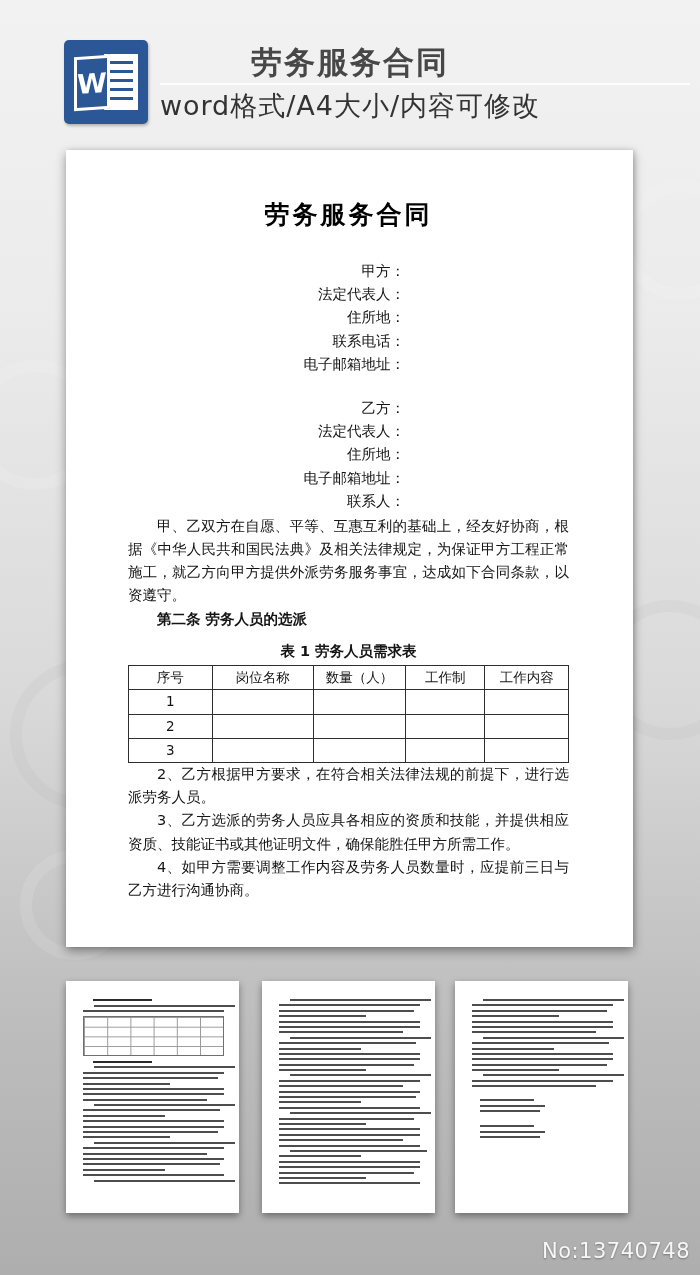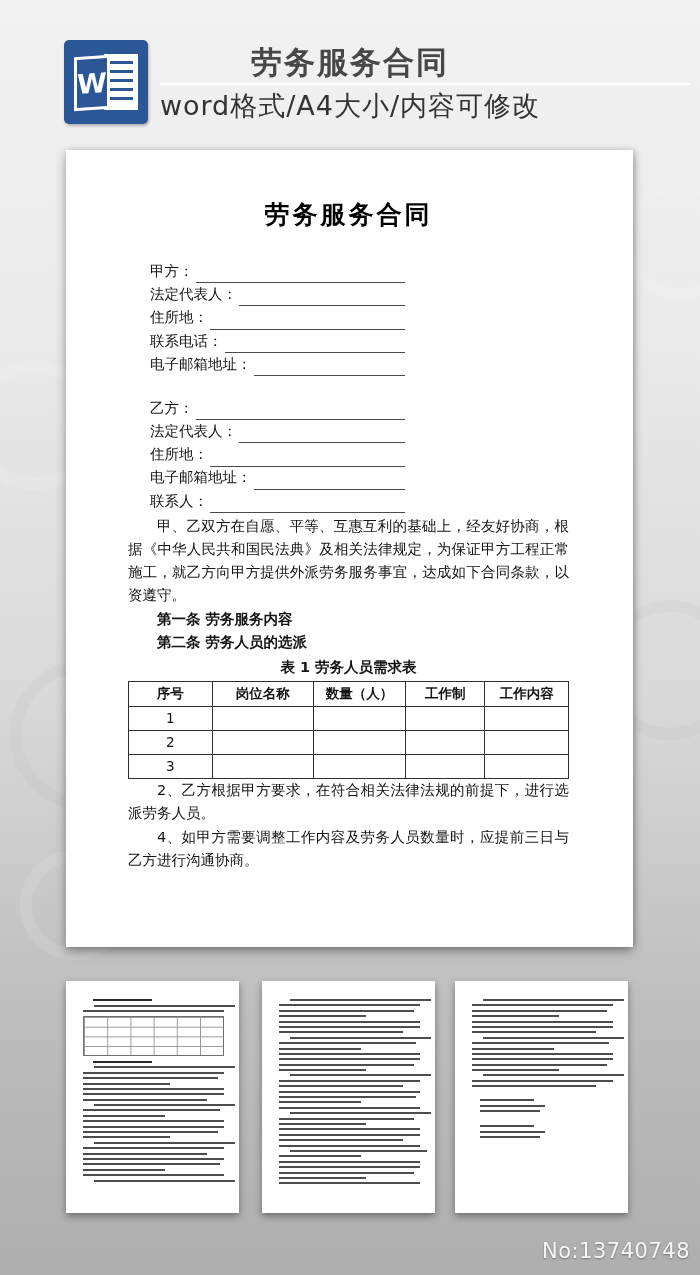--- a/index.html
+++ b/index.html
@@ -59,32 +59,32 @@
     color:#141414;
     font-size:14.5px; line-height:23.2px;
   }
   .doc-title {
     margin-top:50px; text-align:center;
     font-size:25px; font-weight:bold; letter-spacing:3px; color:#000;
     line-height:30px;
   }
   .fields { margin-top:30px; margin-left:22px; width:255px; }
   .fields.b { margin-top:21px; }
-  .frow { display:flex; align-items:flex-end; height:23.2px; }
+  .frow { display:flex; align-items:flex-end; height:23.2px;flex-direction:column; }
   .flabel { white-space:nowrap; }
   .fline { flex:1; border-bottom:1.5px solid #4a4a4a; height:17px; margin-left:2px; }
   .para { text-indent:2em; text-align:justify; }
   .para.bold { font-weight:bold; }
   .blank { display:inline-block; border-bottom:1.5px solid #4a4a4a; height:13px; vertical-align:baseline; }
   .blank.w1 { width:97px; }
   .blank.w2 { width:128px; }
-  .tcaption { text-align:center; font-weight:bold; margin-top:2px; }
+  .tcaption { text-align:center; font-weight:bold; margin-top:9px; }
   table.demand { width:100%; border-collapse:collapse; margin-top:2px; }
   table.demand th, table.demand td { border:1.4px solid #2e2e2e; text-align:center; font-size:13.5px; padding:0; }
-  table.demand th { height:21px; font-weight:bold; }
+  table.demand th { height:21px; font-weight:normal; }
   table.demand td { height:22px; }
 
   
   .thumbs { position:absolute; left:0; top:981px; width:700px; height:232px; }
   .thumb {
     position:absolute; top:0; width:173px; height:232px; background:#fff;
     box-shadow:0 3px 7px rgba(0,0,0,.40);
     padding:18px 15px 14px 17px; overflow:hidden; cursor:pointer;
   }
   .thumb.t1 { left:66px; }
@@ -180,21 +180,20 @@
         <span class="fline"></span>
       </div>
       <div class="frow">
         <span class="flabel">联系人：</span>
         <span class="fline"></span>
       </div>
     </div>
 
     <p class="para" style="margin-top:2px;">甲、乙双方在自愿、平等、互惠互利的基础上，经友好协商，根据《中华人民共和国民法典》及相关法律规定，为保证甲方工程正常施工，就乙方向甲方提供外派劳务服务事宜，达成如下合同条款，以资遵守。</p>
 
-    <p class="para bold">第一条 劳务服务内容</p>
 
     <p class="para bold">第二条 劳务人员的选派</p>
 
     <p class="tcaption">表 1  劳务人员需求表</p>
     <table class="demand">
       <colgroup>
         <col style="width:19%">
           <col style="width:23%">
           <col style="width:21%">
           <col style="width:18%">
@@ -228,20 +227,21 @@
           <td>3</td>
           <td></td>
             <td></td>
             <td></td>
             <td></td>
         </tr>
       </tbody>
     </table>
 
     <p class="para">2、乙方根据甲方要求，在符合相关法律法规的前提下，进行选派劳务人员。</p>
+    <p class="para">3、乙方选派的劳务人员应具各相应的资质和技能，并提供相应资质、技能证书或其他证明文件，确保能胜任甲方所需工作。</p>
     <p class="para">4、如甲方需要调整工作内容及劳务人员数量时，应提前三日与乙方进行沟通协商。</p>
   </section>
 
   <section class="thumbs">
     <div class="thumb t1">
       <div class="tl h"></div>
       <div>
           <div class="tl ind" style="width: 100%;"></div>
           <div class="tl" style="width: 100%;"></div>
         </div>

